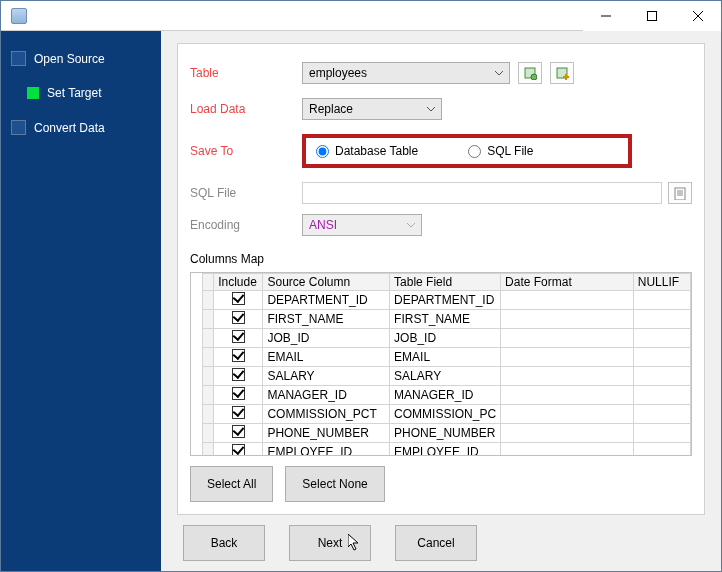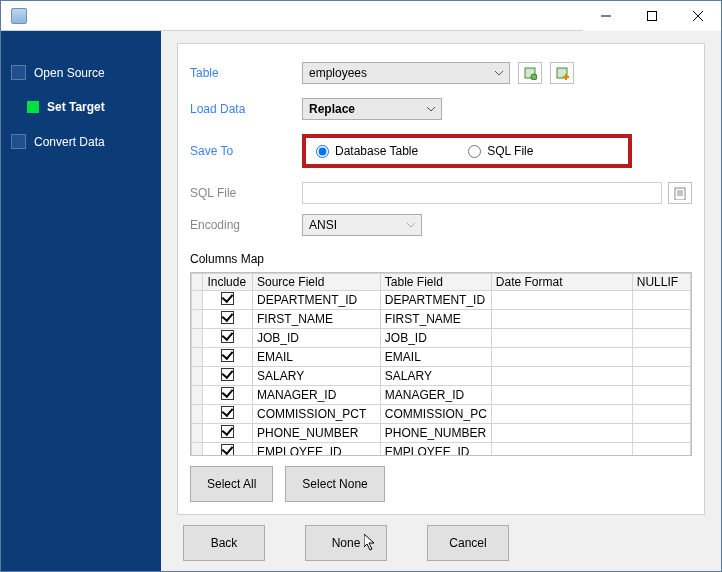--- a/index.html
+++ b/index.html
@@ -4,55 +4,55 @@
 <style>
   * { box-sizing: border-box; }
   html, body { margin: 0; padding: 0; font-family: "Segoe UI", Tahoma, sans-serif; font-size: 12px; color: #000; }
   .window { width: 722px; height: 572px; border: 1px solid #5a7aa0; background: #fff; display: flex; flex-direction: column; }
   .titlebar { height: 30px; background: #fff; display: flex; align-items: center; justify-content: space-between; border-bottom: 1px solid #d0d0d0; }
   .titlebar .icon-slot { width: 28px; height: 28px; display:flex; align-items:center; justify-content:center; margin-left:4px; }
   .titlebar .wincontrols { display:flex; }
   .winbtn { width: 46px; height: 30px; display:flex; align-items:center; justify-content:center; background:#fff; }
   .winbtn svg { stroke:#000; stroke-width:1; fill:none; }
   .body { flex:1; display:flex; min-height:0; }
-  .sidebar { width: 160px; background: #0b3c78; color:#fff; padding-top:28px; }
+  .sidebar { width: 160px; background: #0b3c78; color:#fff; padding-top:14px; }
   .step { display:flex; align-items:center; padding:6px 8px 6px 10px; margin-bottom:8px; cursor:pointer; }
   .stepbox { width:15px; height:15px; border:1px solid #5a7aa0; background:#1e4f8e; margin-right:8px; flex-shrink:0; }
   .stepbox.active { background:#00e040; border-color:#00e040; width:12px; height:12px; }
   .step.child { padding-left:26px; }
-  .step.active span { font-weight:bold;text-align:right; }
+  .step.active span { font-weight:normal;text-align:right; }
   .content { flex:1; background:#f0f0f0; padding:12px 16px 10px 16px; display:flex; flex-direction:column; min-height:0; }
   .inner { flex:1; background:#fff; border:1px solid #d0d0d0; padding:18px 12px 12px 12px; display:flex; flex-direction:column; min-height:0; }
   .formrow { display:flex; align-items:center; margin-bottom:14px; }
   .formrow.small-gap { margin-bottom:10px; }
-  .formlabel { width:112px; color:#3b82f6; }
+  .formlabel { width:112px; color:#ef4444; }
   .formlabel.disabled { color:#888; }
   .select { height:22px; border:1px solid #adadad; background:#e9e9e9; padding:2px 20px 2px 6px; position:relative; display:inline-flex; align-items:center; }
   .select .caret { position:absolute; right:6px; top:50%; transform:translateY(-50%); }
   .select.wide { width:208px; }
-  .select.med { width:140px;font-weight:bold; }
+  .select.med { width:140px; }
   .select.sm { width:120px; }
-  .select.disabled { color:#000000; background:#eee; }
+  .select.disabled { color:#a21caf; background:#eee; }
   .iconbtn { width:24px; height:22px; border:1px solid #c0c0c0; background:#fdfdfd; margin-left:8px; display:flex; align-items:center; justify-content:center; }
   .radiogrp { border:4px solid #b91c1c; padding:6px 10px; display:flex; align-items:center; gap:50px; width:330px; }
   .radio { display:flex; align-items:center; gap:6px; }
   .radio input { margin:0; }
   .textinput { flex:1; height:22px; border:1px solid #d0d0d0; background:#fff; max-width:340px; }
   .section-label { margin:2px 0 6px 0; }
-  .grid-wrap { border:1px solid #c0c0c0; overflow:auto; flex:1; min-height:0; background:#fff; }
+  .grid-wrap { border:1px solid #c0c0c0; overflow:auto; flex:1; min-height:0; background:#fff;padding-left:11px; }
   table.grid { border-collapse:collapse; width:100%; font-size:12px; }
   table.grid th, table.grid td { border:1px solid #d4d4d4; padding:1px 4px; text-align:left; height:17px; background:#fff; white-space:nowrap; overflow:hidden; }
   table.grid th { background:#f3f3f3; font-weight:normal; }
   table.grid th.rowhdr, table.grid td.rowhdr { background:#f3f3f3; width:12px; }
   table.grid td.inc { text-align:center; width:50px; }
   .chk { width:13px; height:13px; display:inline-block; border:1px solid #333; background:#fff; position:relative; }
   .chk.checked::after { content:""; position:absolute; left:2px; top:-1px; width:5px; height:8px; border-right:2px solid #000; border-bottom:2px solid #000; transform:rotate(40deg); }
   .footer-row { display:flex; gap:12px; margin-top:10px; }
   .btn { min-width:82px; height:36px; background:#e1e1e1; border:1px solid #adadad; display:flex; align-items:center; justify-content:center; cursor:pointer; padding:0 16px; }
-  .nav-row { display:flex; gap:40px; margin-top:10px; justify-content:flex-start; padding-left:6px;}
+  .nav-row { display:flex; gap:24px; margin-top:10px; justify-content:flex-start; padding-left:6px;}
   .cursor { position:absolute; pointer-events:none; }
   .app-icon { width:16px; height:16px; background:linear-gradient(#bcd4ee,#8fb6df); border:1px solid #6d8fb8; border-radius:2px; }
   .col-src { width:130px; }
   .col-fld { width:100px; }
   .col-df { width:156px; }
   .col-nf { width:60px; }
 </style>
 </head>
 <body>
 
@@ -169,21 +169,21 @@
         </div>
 
         <div class="section-label">Columns Map</div>
 
         <div class="grid-wrap">
           <table class="grid">
             <thead>
               <tr>
                 <th class="rowhdr"></th>
                 <th>Include</th>
-                <th class="col-src">Source Field</th>
+                <th class="col-src">Source Column</th>
                 <th class="col-fld">Table Field</th>
                 <th class="col-df">Date Format</th>
                 <th class="col-nf">NULLIF</th>
               </tr>
             </thead>
             <tbody id="grid-body">
                 <tr>
                   <td class="rowhdr"></td>
                   <td class="inc"><span class="chk checked"></span></td>
                   <td class="col-src">DEPARTMENT_ID</td>
@@ -275,21 +275,21 @@
               <span>Select None</span>
             </div>
         </div>
       </div>
 
       <div class="nav-row" style="position:relative;">
         <div class="btn">
             <span>Back</span>
           </div>
         <div class="btn" style="position:relative;">
-          <span>None</span>
+          <span>Next</span>
           <svg class="cursor" style="left:58px; top:8px;" width="14" height="18">
               <polygon points="0,0 0,13 3,10 6,16 8,15 5,9 10,9" fill="#fff" stroke="#000" stroke-width="1"></polygon>
             </svg>
         </div>
         <div class="btn">
             <span>Cancel</span>
           </div>
       </div>
     </div>
   </div>

